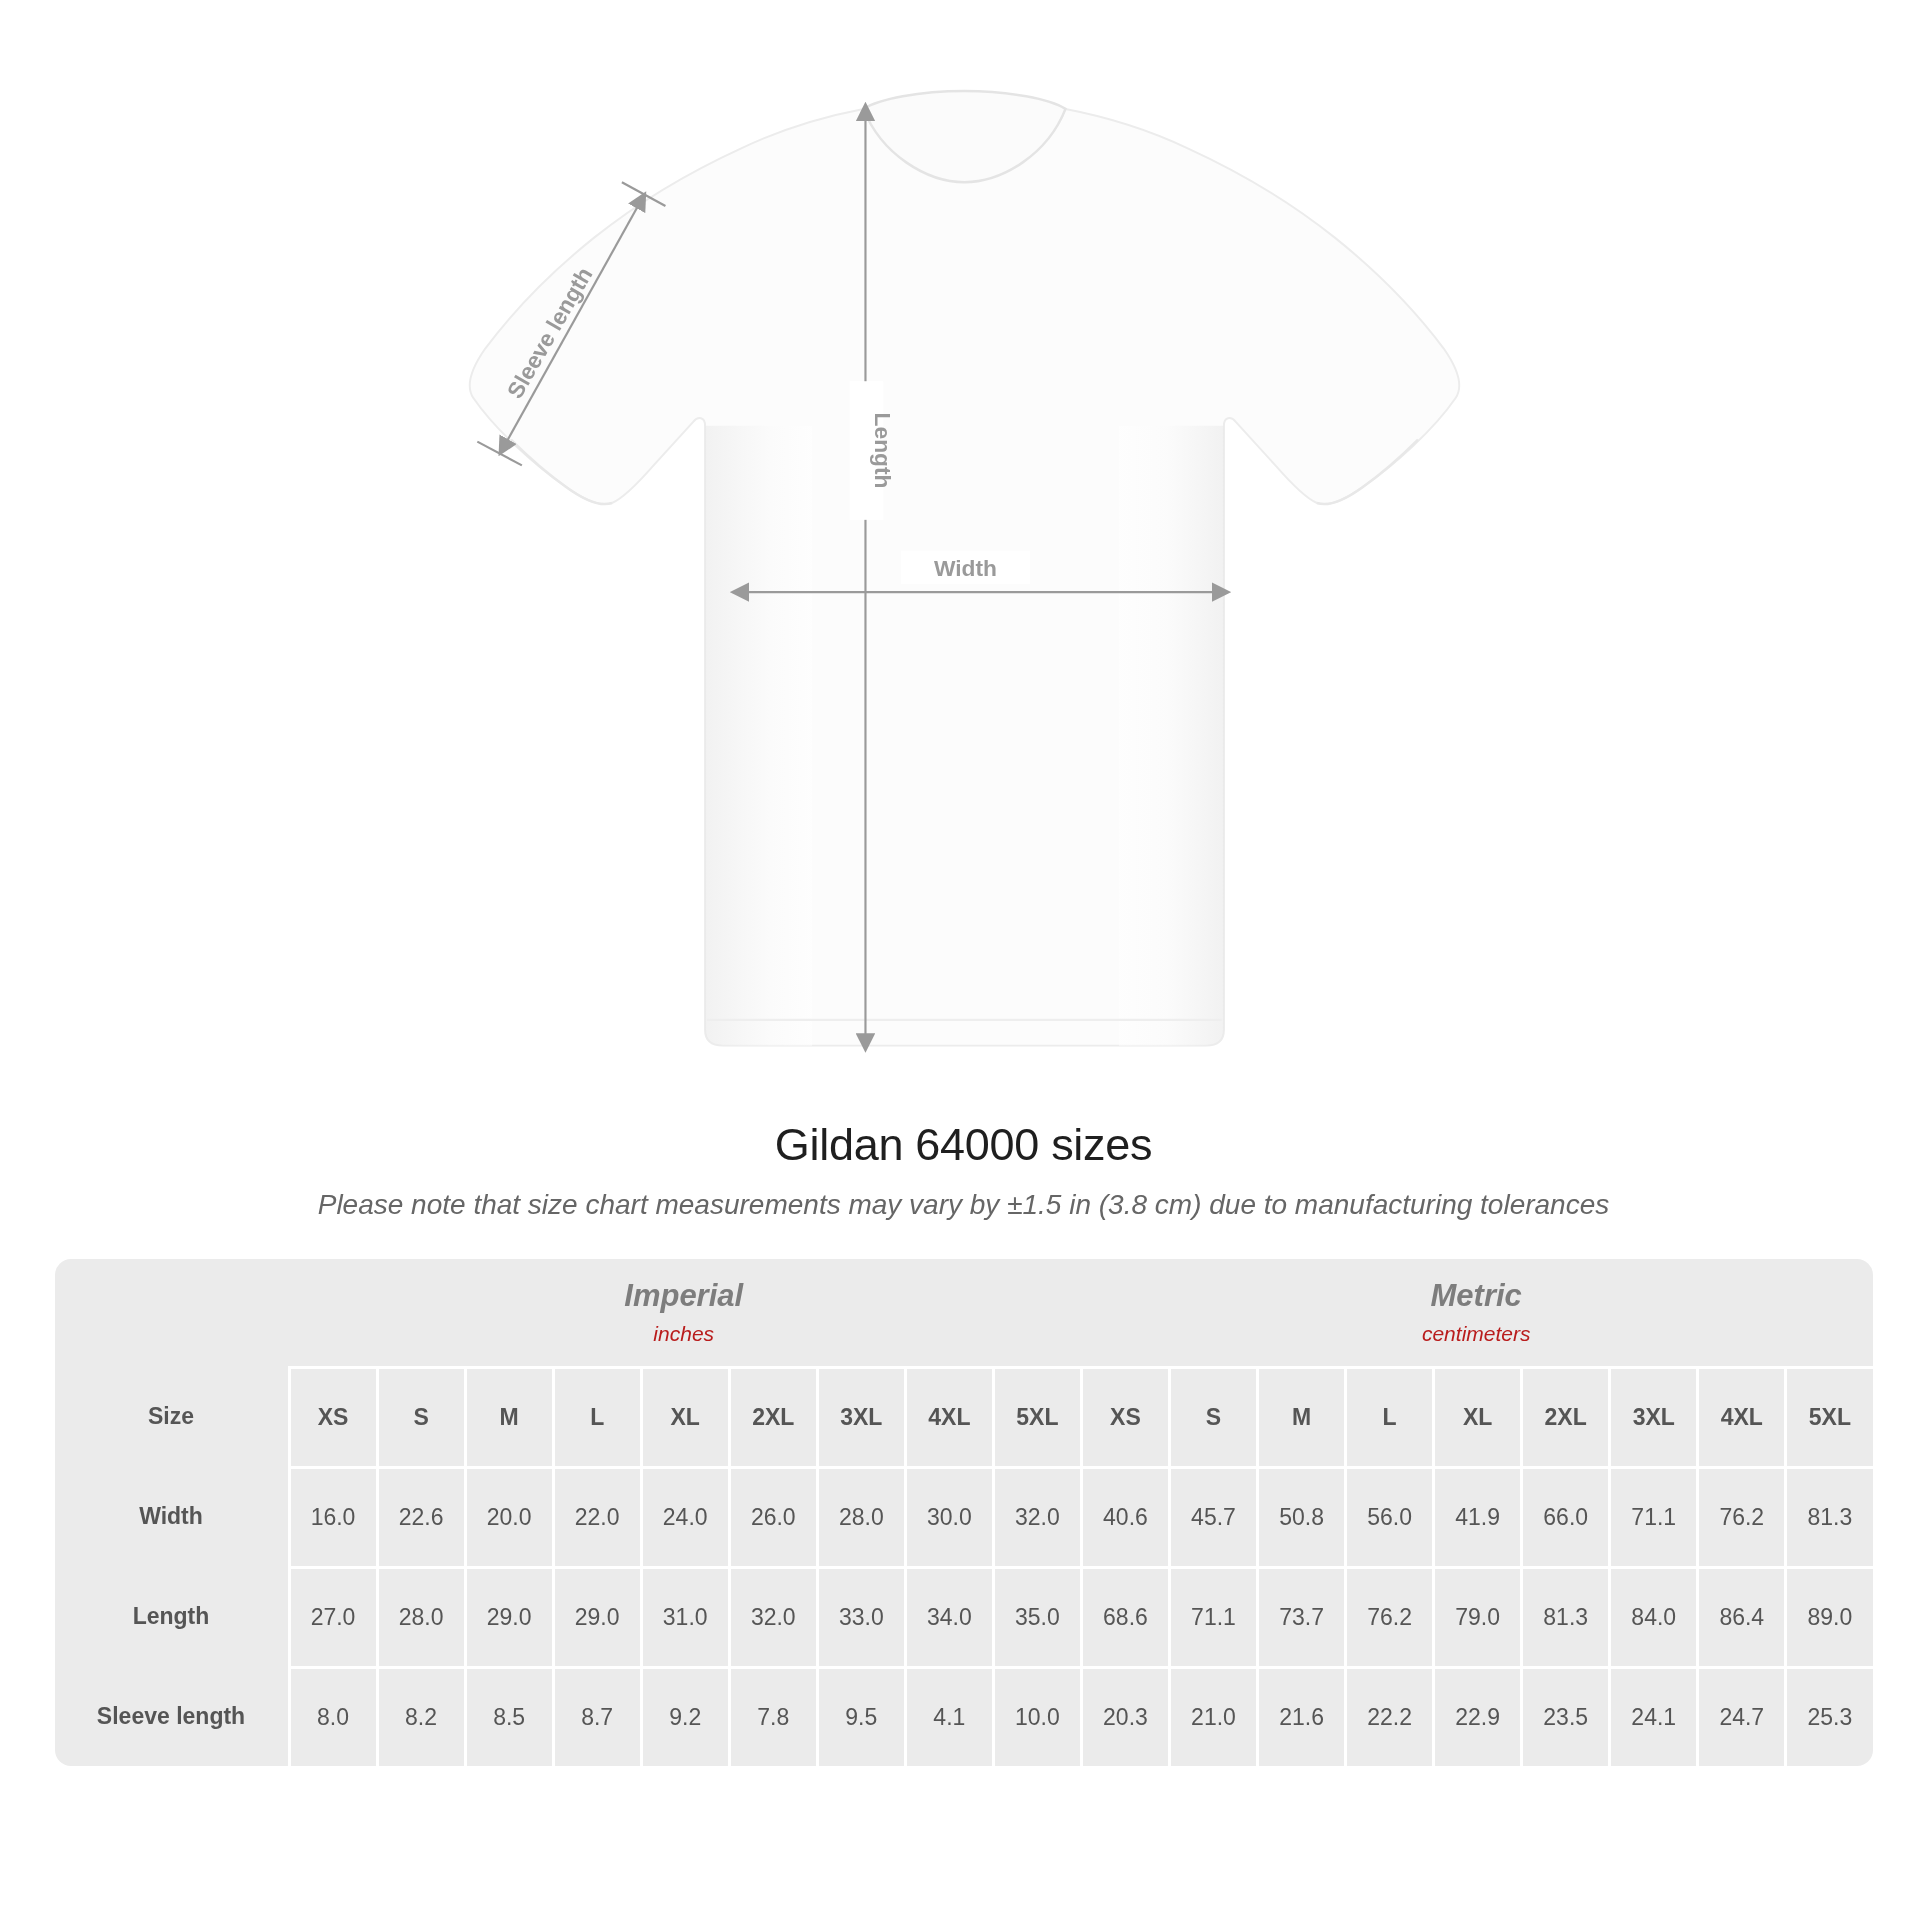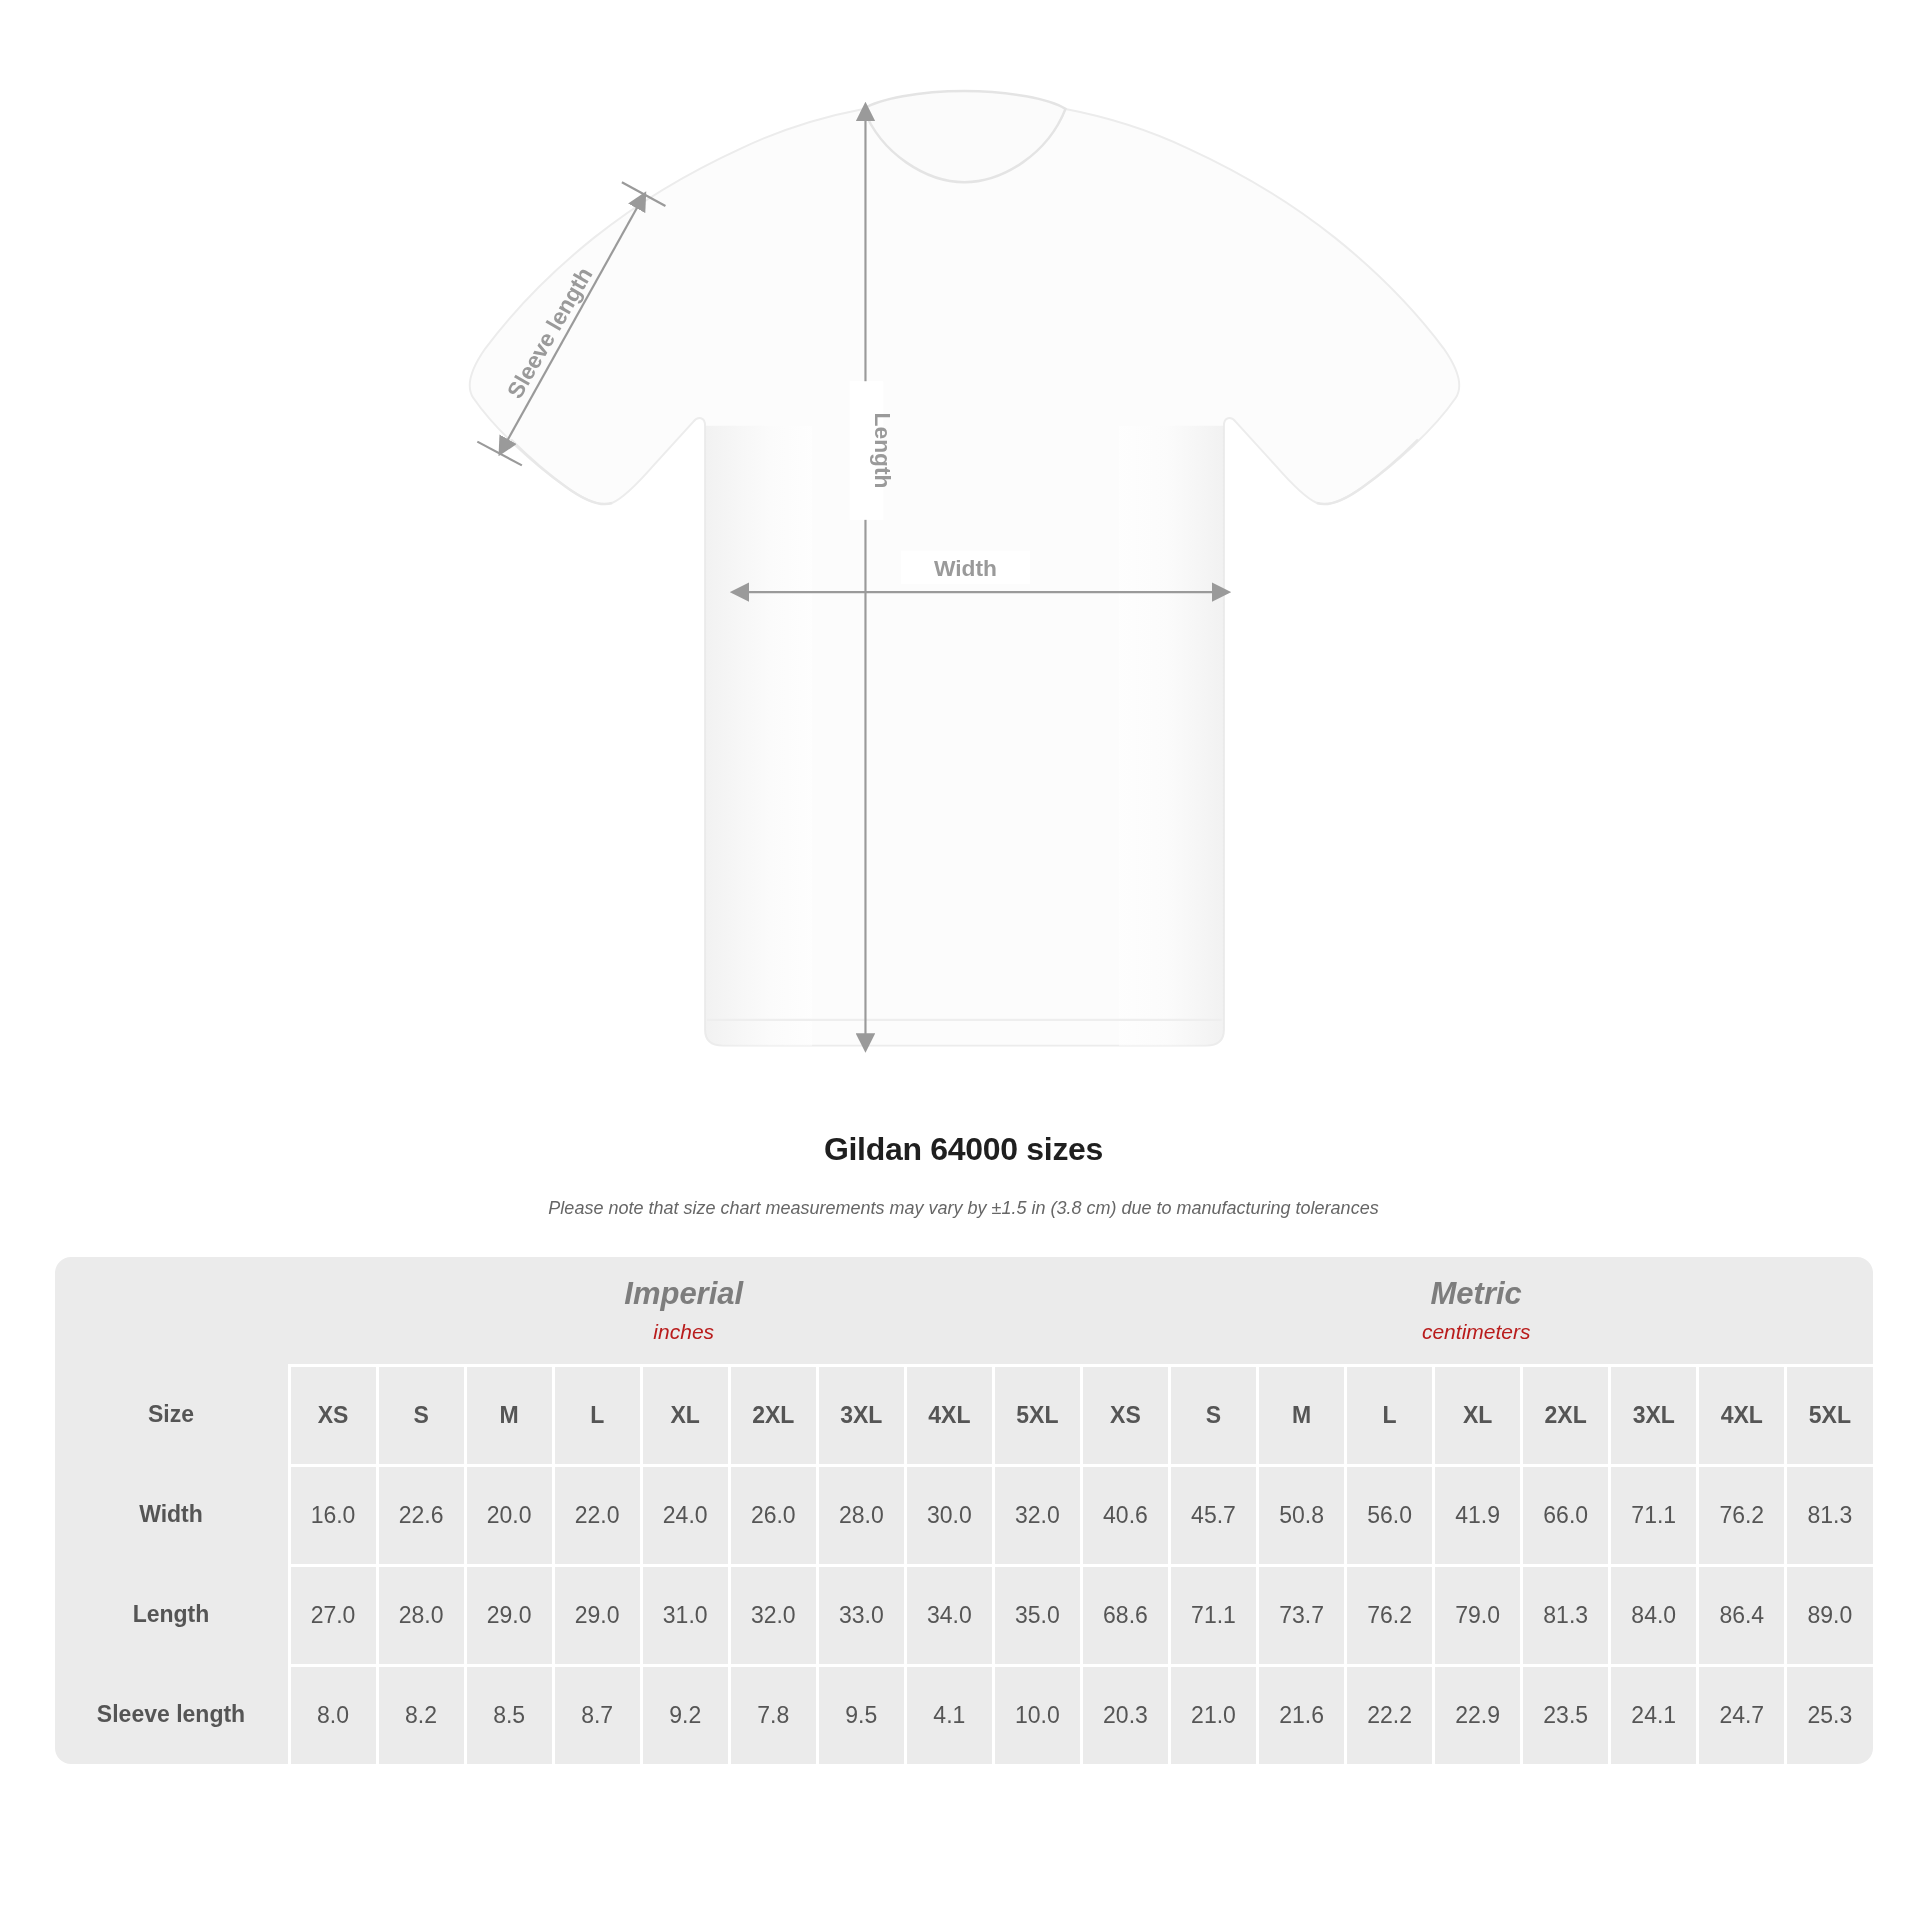--- a/index.html
+++ b/index.html
@@ -35,30 +35,30 @@
   .dim-label {
     fill: #9a9a9a;
     font-family: "Liberation Sans", sans-serif;
     font-weight: bold;
     font-size: 23px;
   }
 
   
   .chart-title {
     text-align: center;
-    font-size: 32px;
-    font-weight: bold;
+    font-size: 45px;
+    font-weight: normal;
     color: #1f1f1f;
     letter-spacing: -0.3px;
-    margin: 12px;
+    margin: 0;
     padding-top: 10px;
   }
   .chart-note {
     text-align: center;
-    font-size: 18px;
+    font-size: 28px;
     font-style: italic;
     color: #666666;
     margin: 0;
     padding-top: 18px;
   }
 
   
   .table-wrap {
     margin: 38px auto 0 auto;
     width: 1818px;

